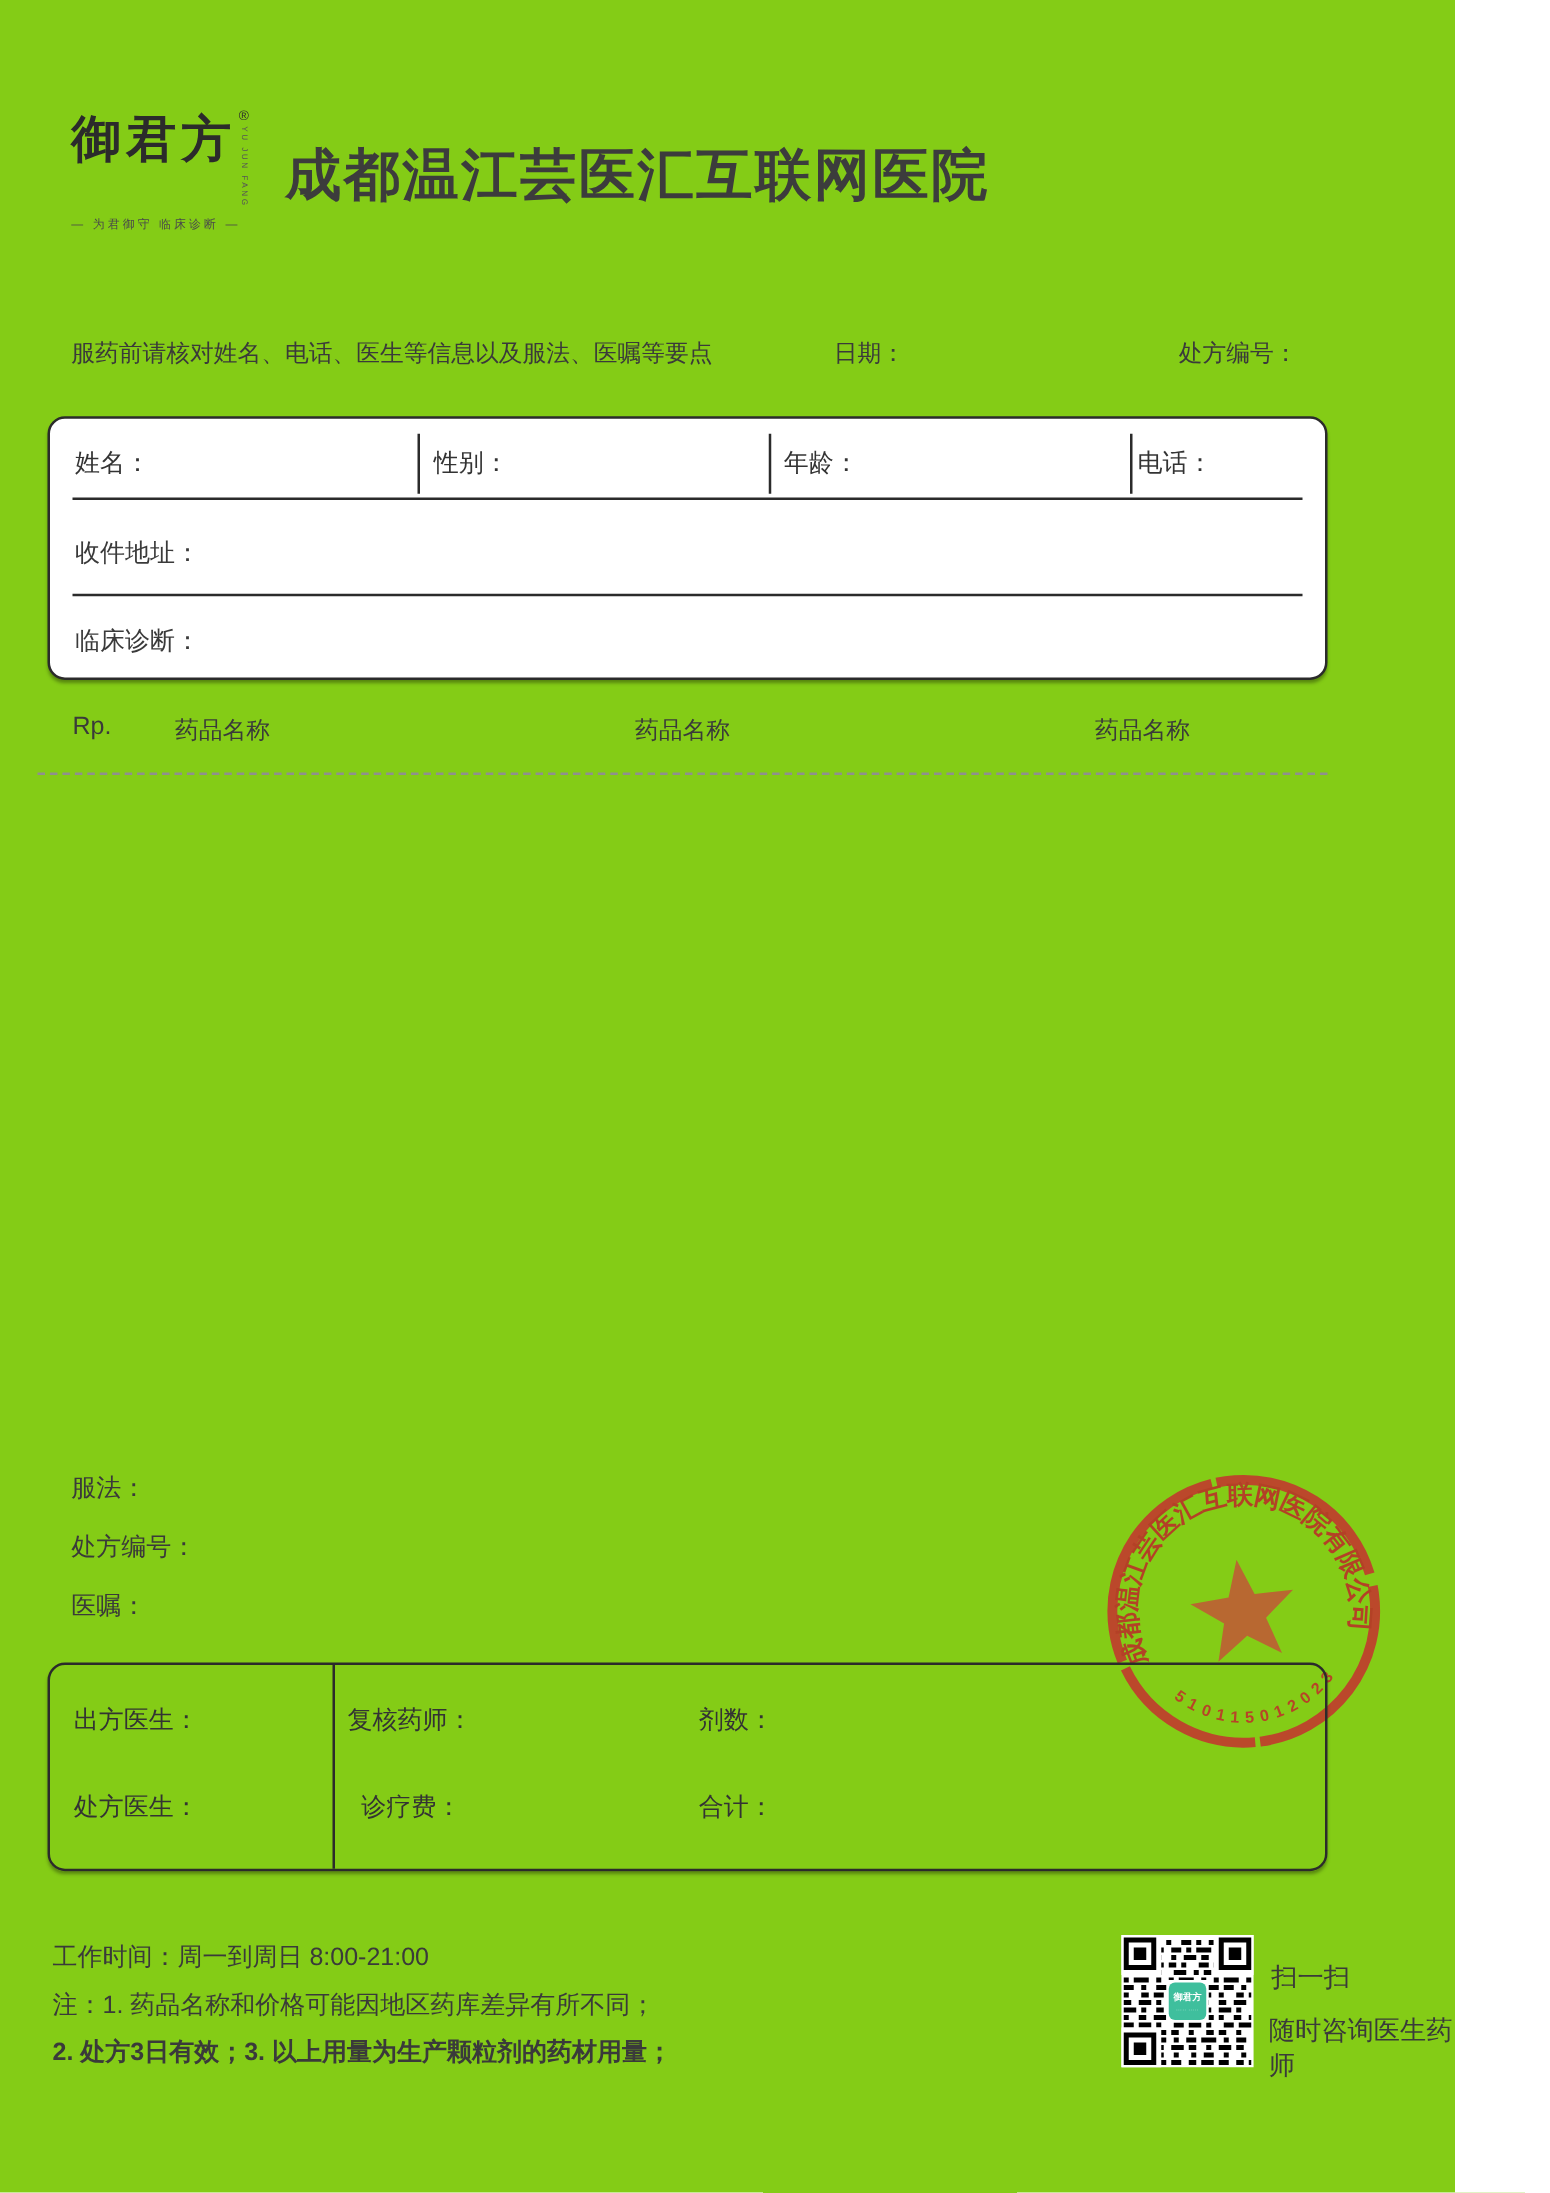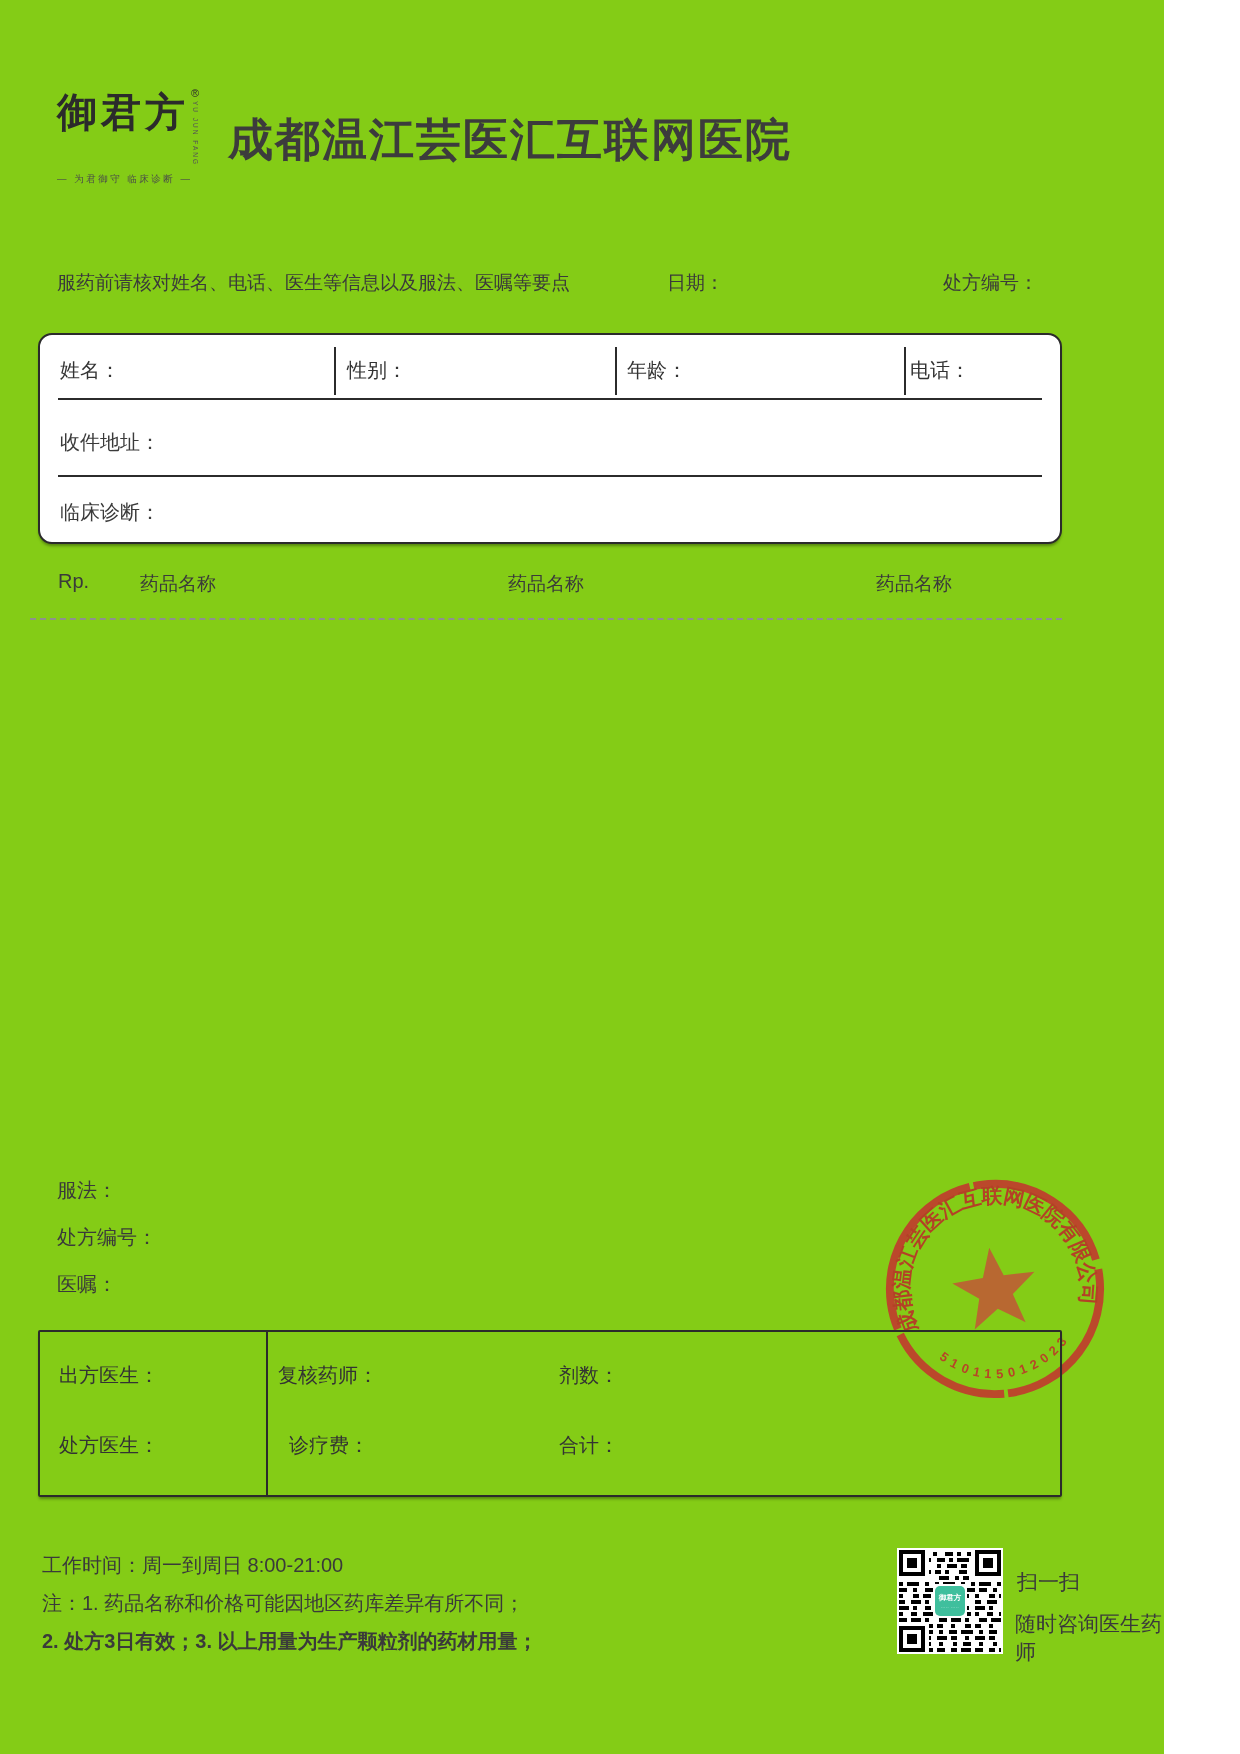--- a/index.html
+++ b/index.html
@@ -44,21 +44,21 @@
   .drug-col{position:absolute;top:571px;font-size:19px;}
   .dc-0{left:140px;} .dc-1{left:508px;} .dc-2{left:876px;}
   .dash-sep{left:30px;top:618px;width:1032px;border-top:2px dashed #8f8f8f;height:0;}
 
   
   .usage-label{left:57px;top:1177px;font-size:20px;}
   .freq-label{left:57px;top:1224px;font-size:20px;}
   .advice-label{left:57px;top:1271px;font-size:20px;}
 
   
-  .sig-table{left:38px;top:1330px;width:1020px;height:163px;border:2px solid #2b2b2b;border-radius:2px;
+  .sig-table{left:38px;top:1330px;width:1020px;height:163px;border:2px solid #2b2b2b;border-radius:14px;
     box-shadow:0 3px 3px -1px rgba(0,0,0,.35);background:transparent;}
   .sig-vdiv{position:absolute;left:226px;top:0;width:2px;height:100%;background:#2b2b2b;}
   .sig-label{position:absolute;font-size:20px;color:#333;}
   .sg-issuing{left:19px;top:30px;}
   .sg-prescribing{left:19px;top:100px;}
   .sg-pharmacist{left:238px;top:30px;}
   .sg-doses{left:519px;top:30px;}
   .sg-fee{left:249px;top:100px;}
   .sg-total{left:519px;top:100px;}
 

